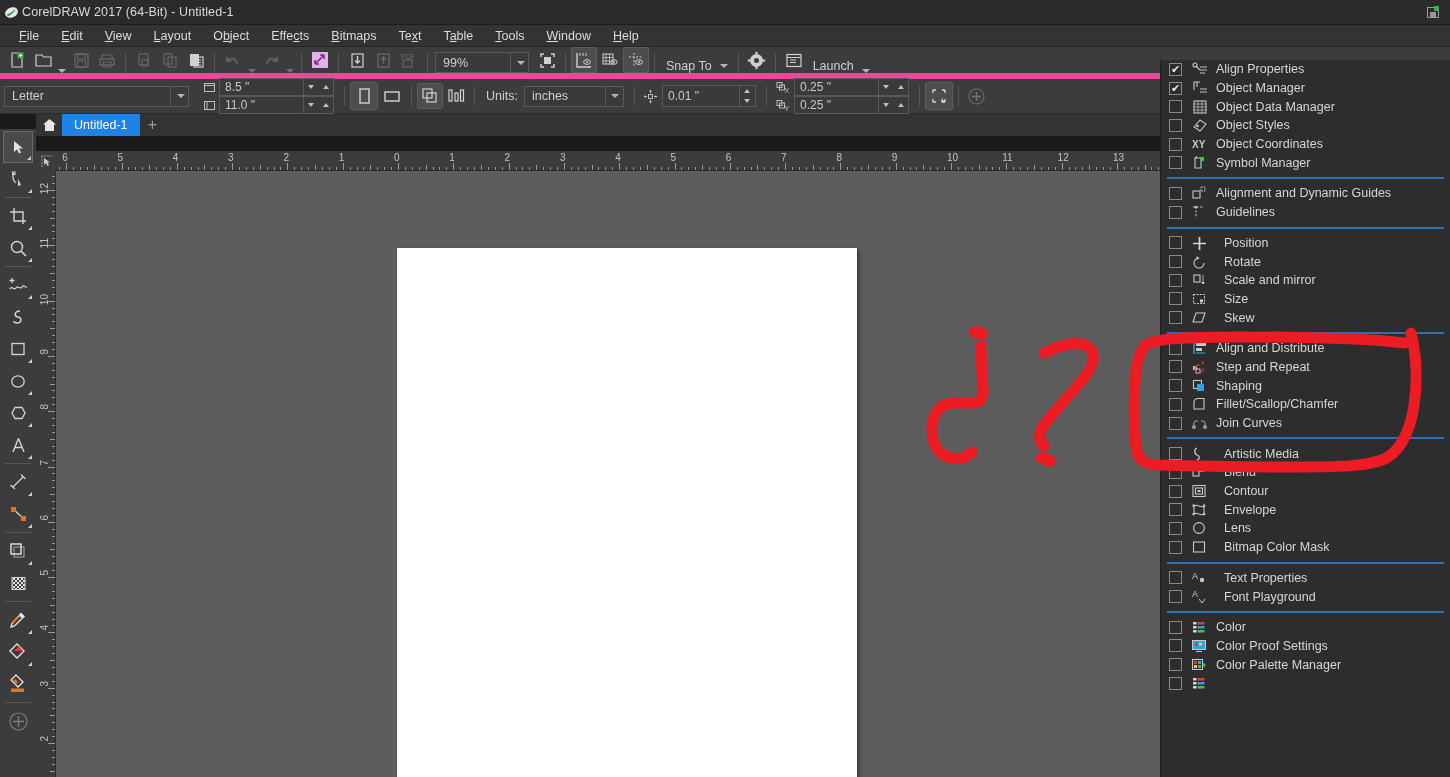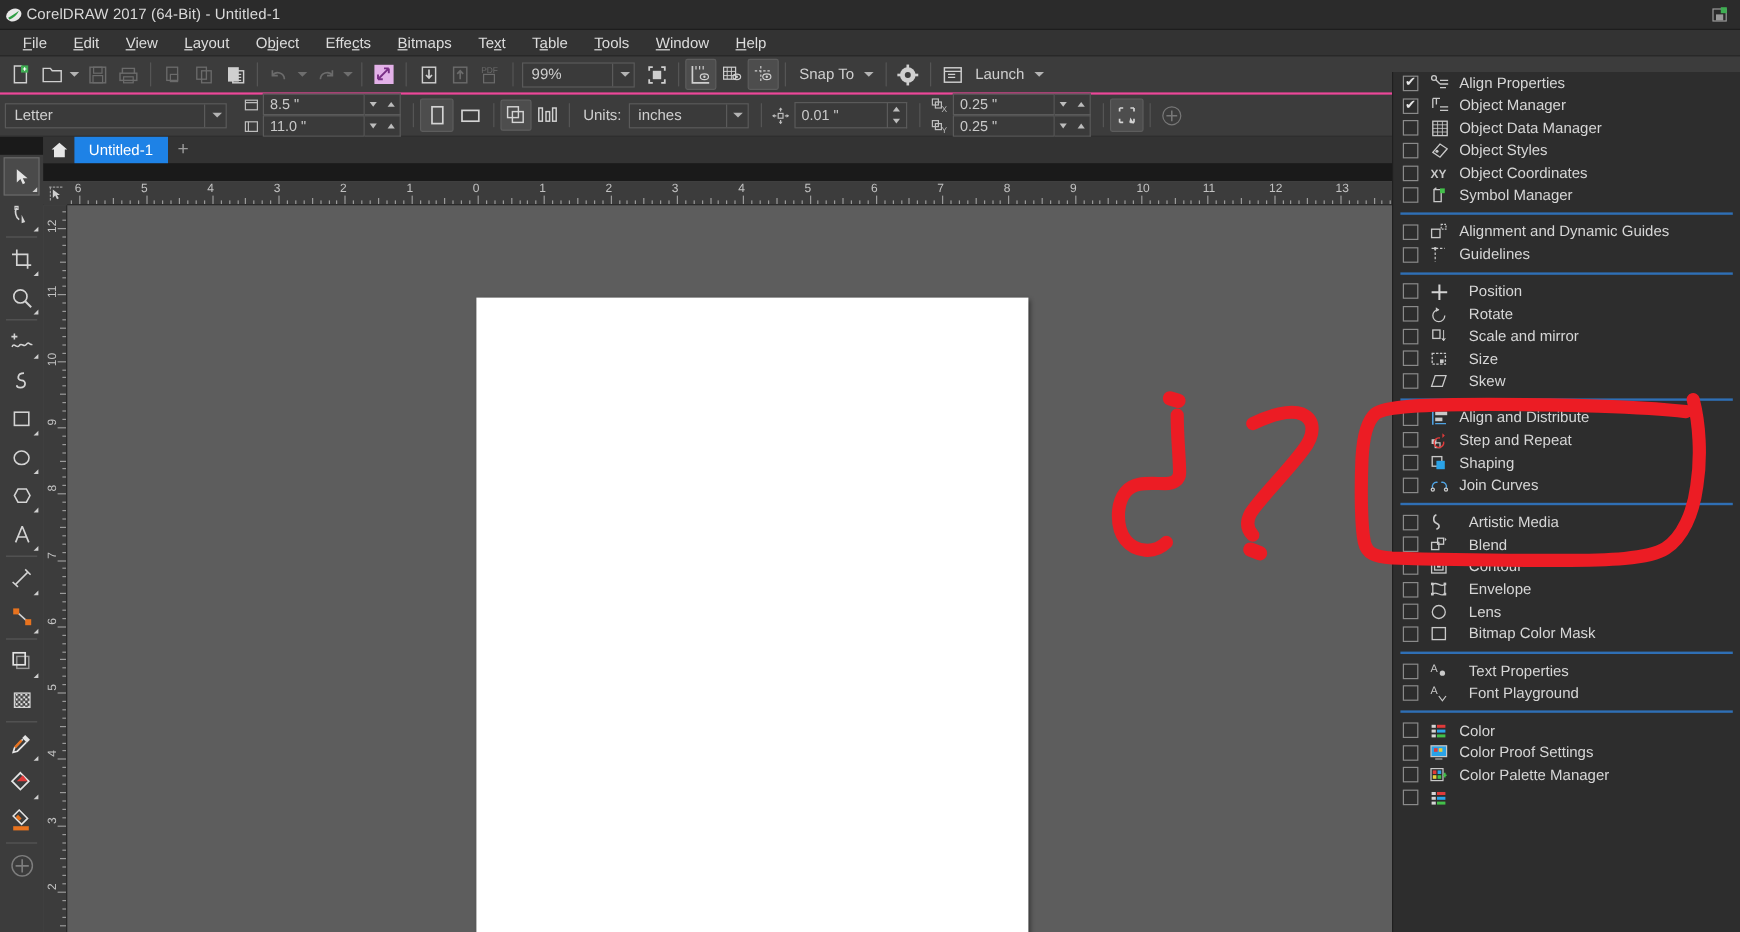--- a/index.html
+++ b/index.html
@@ -23,22 +23,22 @@
   #menubar{
     height:22px; background:#333333; display:flex; align-items:center;
     padding-left:8px; border-bottom:1px solid #262626;
   }
   #menubar .mi{
     padding:2px 11px; font-size:12.5px; color:#dcdcdc; line-height:16px;
     cursor:default; white-space:nowrap;
   }
   #menubar .mi u{ text-decoration:underline; }
   
-  #toolbar1{ height:32px; background:#3c3c3c; display:flex; align-items:center;
-    border-bottom:2px solid #ec4899; padding-left:4px;}
+  #toolbar1{ height:32px; background:#3c3c3c; display:flex; align-items:flex-end;
+    border-bottom:6px solid #ec4899; padding-left:4px;}
   #toolbar2{ height:35px; background:#3c3c3c; display:flex; align-items:center;
     border-bottom:1px solid #2d2d2d; padding-left:4px;}
   .tb-btn{ width:26px;height:26px;display:flex;align-items:center;justify-content:center;
     border:1px solid transparent; border-radius:2px; }
   .tb-btn.act{ background:#4d4d4d; border-color:#5d5d5d; }
   .tb-sep{ width:1px;height:20px;background:#555; margin:0 5px;}
   .caret{ width:0;height:0;border-left:4px solid transparent;border-right:4px solid transparent;
     border-top:4px solid #b4b4b4; margin-left:2px; }
   .caret.dim{ border-top-color:#6e6e6e; }
   .tb-label{ font-size:12.5px;color:#cfcfcf;padding:0 6px;}
@@ -1066,20 +1066,29 @@
           <rect x="2.5" y="2.5" width="8" height="8" stroke="#c9c9c9" fill="none" stroke-width="1.1"></rect>
           <rect x="6" y="6" width="7" height="7" fill="#2aa3e8"></rect>
         </svg>
       </span>
       <span class="dk-lbl">Shaping</span>
     </div>
     <div class="dk-row">
       <span class="dk-chk"></span>
       <span class="dk-ico">
         <svg width="16" height="16" viewBox="0 0 16 16">
+          <path d="M3 13 V6 A4 4 0 0 1 7 2.5 H13 V13 Z" stroke="#c9c9c9" fill="none" stroke-width="1.1"></path>
+        </svg>
+      </span>
+      <span class="dk-lbl">Fillet/Scallop/Chamfer</span>
+    </div>
+    <div class="dk-row">
+      <span class="dk-chk"></span>
+      <span class="dk-ico">
+        <svg width="16" height="16" viewBox="0 0 16 16">
           <path d="M3 11 A3.5 3.5 0 0 1 7 6" fill="none" stroke="#4fa3e3" stroke-width="1.2"></path>
           <path d="M10 6 A3.5 3.5 0 0 1 14 11" fill="none" stroke="#4fa3e3" stroke-width="1.2"></path>
           <circle cx="3" cy="12" r="1.3" stroke="#c9c9c9" fill="none" stroke-width="1.1"></circle>
           <circle cx="14" cy="12" r="1.3" stroke="#c9c9c9" fill="none" stroke-width="1.1"></circle>
         </svg>
       </span>
       <span class="dk-lbl">Join Curves</span>
     </div>
     <div class="dk-div"></div>
     <div class="dk-row">

